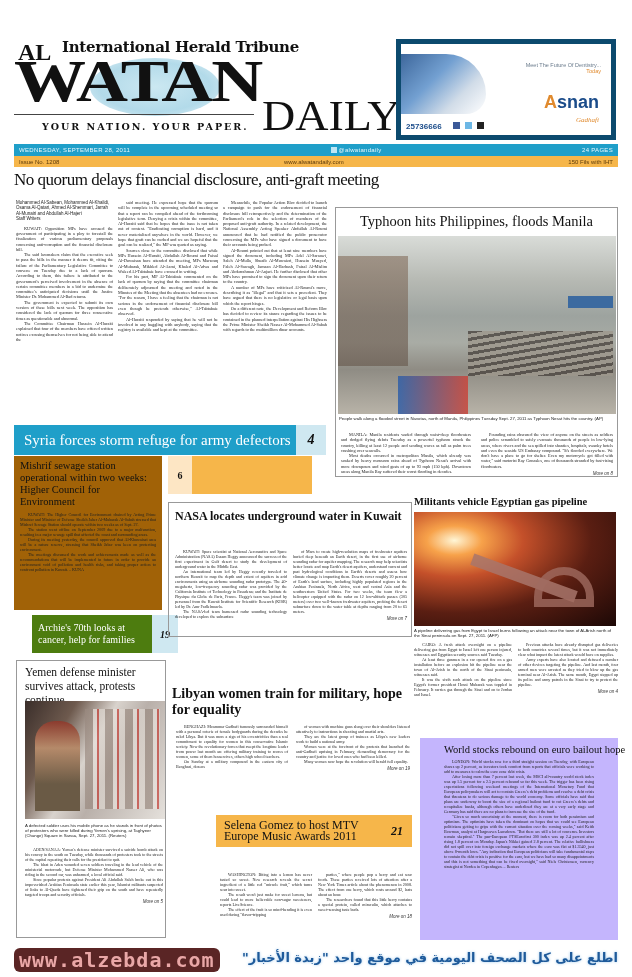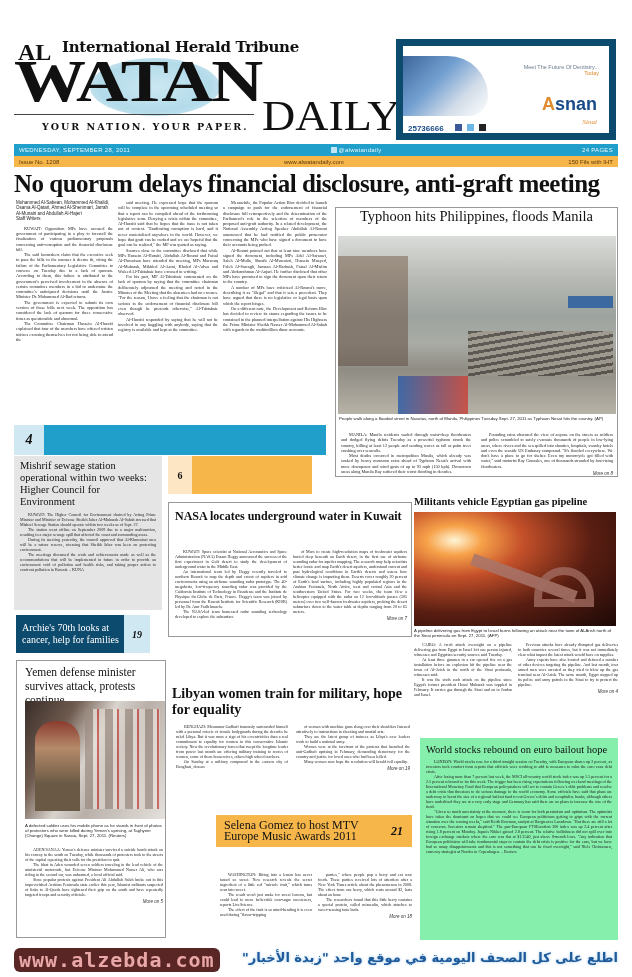--- a/index.html
+++ b/index.html
@@ -5,31 +5,31 @@
 *{box-sizing:border-box;margin:0;padding:0}
 body{width:632px;height:977px;background:#fff;font-family:"Liberation Serif",serif;color:#111;position:relative;overflow:hidden}
 .abs{position:absolute}
 .mast-al{left:18px;top:40px;font-size:24px;font-weight:bold;font-family:"Liberation Serif",serif;line-height:1}
 .mast-iht{left:62px;top:38px;font-size:15px;font-weight:bold;font-family:"DejaVu Serif",serif;letter-spacing:-0.3px}
 .mast-globe{left:90px;top:58px;width:130px;height:58px;border-radius:50%;background:radial-gradient(ellipse at center,#bfe2ee 0%,#9fd1e4 60%,#dff0f6 100%);opacity:.8}
 .mast-watan{left:14px;top:52px;font-size:72px;font-weight:bold;font-family:"Liberation Serif",serif;line-height:1;letter-spacing:-2px;transform:scaleY(.82);transform-origin:top left}
 .mast-rule{left:14px;top:114px;width:240px;height:1px;background:#444}
 .mast-tag{left:42px;top:121px;font-size:9.5px;font-weight:bold;letter-spacing:2px;font-family:"DejaVu Serif",serif}
 .mast-daily{left:262px;top:96px;font-size:46px;font-family:"Liberation Serif",serif;line-height:1;transform:scaleY(.9);transform-origin:top left}
-.ad{left:396px;top:39px;width:220px;height:101px;border:7px solid #0c4a6e;background:#fff;overflow:hidden}
+.ad{left:396px;top:39px;width:220px;height:101px;border:5px solid #0c4a6e;background:#fff;overflow:hidden}
 .ad .drill{position:absolute;left:0;top:10px;width:85px;height:60px;background:linear-gradient(135deg,#1b4c8a 0%,#5a8fc9 40%,#c9d6e4 70%,#fff 100%);border-radius:0 40px 20px 0;opacity:.85}
 .ad .tag1{position:absolute;right:10px;top:18px;font-size:5.5px;color:#6a7b8c;font-family:"Liberation Sans",sans-serif;text-align:right}
 .ad .logo{position:absolute;right:12px;top:48px;font-size:18px;color:#1b4c8a;font-weight:bold;font-family:"Liberation Sans",sans-serif}
 .ad .logo span{color:#e08a2e}
 .ad .clinic{position:absolute;right:12px;top:72px;font-size:7px;color:#e08a2e;font-style:italic}
 .ad .phone{position:absolute;left:5px;top:78px;font-size:8px;color:#1b4c8a;font-weight:bold;font-family:"Liberation Sans",sans-serif}
 .ad .soc{position:absolute;top:78px;width:7px;height:7px}
 .bar-blue{left:14px;top:144px;width:604px;height:12px;background:#1f9fc9;color:#e9f6fb;font-size:6px;font-family:"Liberation Sans",sans-serif;display:flex;justify-content:space-between;align-items:center;padding:0 5px;letter-spacing:.3px}
 .bar-orange{left:14px;top:156px;width:604px;height:11px;background:#f6b64a;color:#5b3a0a;font-size:6px;font-family:"Liberation Sans",sans-serif;display:flex;justify-content:space-between;align-items:center;padding:0 5px}
-.headline{left:14px;top:170px;width:604px;font-size:25px;font-weight:bold;font-family:"Liberation Serif",serif;white-space:nowrap;letter-spacing:-.5px}
+.headline{left:14px;top:170px;width:604px;font-size:17px;font-weight:normal;font-family:"Liberation Serif",serif;white-space:nowrap;letter-spacing:-.5px}
 .txt{font-size:4.3px;line-height:5.3px;text-align:justify;font-family:"Liberation Serif",serif;color:#222}
 .txt p{text-indent:8px}
 .byline{font-size:4.5px;line-height:5.4px;font-family:"Liberation Sans",sans-serif;color:#222}
 .teaser{display:flex;align-items:center}
 .more{font-size:4.5px;font-style:italic;text-align:right;font-family:"Liberation Sans",sans-serif;color:#333;margin-top:2px}
 .photo{position:absolute;overflow:hidden}
 .cap{font-size:4.3px;line-height:5.2px;font-family:"Liberation Sans",sans-serif;color:#222}
 .box{position:absolute;border:1px solid #999}
 .wm{left:14px;top:948px;font-size:20px;font-weight:bold;font-family:"DejaVu Sans Mono",monospace;color:#e9a7a7;background:#5a2525;padding:0 5px;border-radius:6px;letter-spacing:1px}
 .wm-ar{right:14px;top:950px;font-size:13px;font-weight:bold;font-family:"DejaVu Sans",sans-serif;color:#1e5a9a;text-shadow:0 0 3px #9cc6ea,0 0 2px #fff}
@@ -42,21 +42,21 @@
 <div class="abs mast-iht">International Herald Tribune</div>
 <div class="abs mast-watan">WATAN</div>
 <div class="abs mast-rule"></div>
 <div class="abs mast-tag">YOUR NATION. YOUR PAPER.</div>
 <div class="abs mast-daily">DAILY</div>
 
 <div class="abs ad">
   <div class="drill"></div>
   <div class="tag1"><span>Meet The Future Of Dentistry...</span><br><span style="color:#e08a2e">Today</span></div>
   <div class="logo"><span>A</span><b>snan</b></div>
-  <div class="clinic">Sinai</div>
+  <div class="clinic">Gadhafi</div>
   <div class="phone">25736666</div>
   <div class="soc" style="left:52px;background:#3b5998"></div>
   <div class="soc" style="left:64px;background:#6cb7e5"></div>
   <div class="soc" style="left:76px;background:#222"></div>
 </div>
 
 <div class="abs bar-blue">
   <span>WEDNESDAY, SEPTEMBER 28, 2011</span>
   <span><span style="display:inline-block;width:6px;height:6px;background:#bfe6f4;margin-right:2px;vertical-align:middle"></span><span>@alwatandaily</span></span>
   <span>24 PAGES</span>
@@ -89,57 +89,58 @@
 <div class="abs" style="left:223px;top:200px;width:104px">
   <div class="txt">
     <p>Meanwhile, the Popular Action Bloc decided to launch a campaign to push for the endorsement of financial disclosure bill retrospectively and the determination of the Parliament's role in the selection of members of the proposed anti-graft authority. In a related development, the National Assembly Acting Speaker Abdullah Al-Roumi announced that he had notified the public prosecutor concerning the MPs who have signed a document to have their accounts being probed.</p>
       <p>Al-Roumi pointed out that at least nine members have signed the document, including MPs Adel Al-Saraawi, Saleh Al-Mulla, Shuaib Al-Muwaizri, Hussein Muzyed, Faleh Al-Sawagh, Jamaan Al-Harbash, Faisal Al-Mislim and Abdurrahman Al-Anjari. He further disclosed that other MPs have promised to sign the document upon their return to the country.</p>
       <p>A number of MPs have criticized Al-Roumi's move, describing it as "illegal" and that it sets a precedent. They have argued that there is no legislative or legal basis upon which the report hinges.</p>
       <p>On a different note, the Development and Reform Bloc has decided to review its stance regarding the issues to be contained in the planned interpellation against His Highness the Prime Minister Sheikh Nasser Al-Mohammed Al-Sabah with regards to the multimillion dinar accounts.</p>
   </div>
 </div>
 
 <div class="box" style="left:335px;top:207px;width:283px;height:270px">
-  <div style="text-align:center;font-size:14.5px;font-family:'Liberation Serif',serif">Typhoon hits Philippines, floods Manila</div>
+  <div style="text-align:center;font-size:14.5px;margin-top:5px;font-family:'Liberation Serif',serif">Typhoon hits Philippines, floods Manila</div>
   <div class="photo" style="left:2px;top:28px;width:278px;height:178px;background:linear-gradient(180deg,#d9dcd8 0%,#b6b9b3 25%,#9da39f 45%,#a9aca5 60%,#8f8c84 75%,#b8b3a8 100%)">
     <div style="position:absolute;left:0;top:20px;width:70px;height:110px;background:linear-gradient(180deg,#8d7a6a,#6b5d52);opacity:.7"></div>
     <div style="position:absolute;left:130px;top:95px;width:145px;height:45px;background:repeating-linear-gradient(170deg,#4b4540 0 3px,#9d978c 3px 7px);opacity:.8"></div>
     <div style="position:absolute;left:230px;top:60px;width:45px;height:12px;background:#3c6aa0"></div>
     <div style="position:absolute;left:60px;top:140px;width:70px;height:38px;background:linear-gradient(90deg,#2f5fa8,#c9453a);opacity:.85"></div>
   </div>
   <div class="cap" style="position:absolute;left:3px;top:208px;width:276px">People walk along a flooded street in Navotas, north of Manila, Philippines Tuesday Sept. 27, 2011 as Typhoon Nesat hits the country. (AP)</div>
   <div class="txt" style="position:absolute;left:5px;top:224px;width:130px">
     <p>MANILA: Manila residents waded through waist-deep floodwaters and dodged flying debris Tuesday as a powerful typhoon struck the country, killing at least 12 people and sending waves as tall as palm trees crashing over seawalls.</p>
       <p>Most deaths occurred in metropolitan Manila, which already was soaked by heavy monsoon rains ahead of Typhoon Nesat's arrival with more downpours and wind gusts of up to 93 mph (150 kph). Downtown areas along Manila Bay suffered their worst flooding in decades.</p>
   </div>
   <div class="txt" style="position:absolute;left:145px;top:224px;width:132px">
     <p>Pounding rains obscured the view of anyone on the streets as soldiers and police scrambled to safely evacuate thousands of people in low-lying areas, where rivers and the sea spilled into shanties, hospitals, swanky hotels and even the seaside US Embassy compound. "It's flooded everywhere. We don't have a place to go for shelter. Even my motorcycle got filled with water," said motorist Ray Gonzales, one of thousands stranded by fast-rising floodwaters.</p>
     <div class="more">More on 8</div>
   </div>
 </div>
 
 <div class="abs teaser" style="left:14px;top:425px;width:312px;height:30px;background:#1f9fc9">
+  <div style="flex:1;color:#fff;font-size:15px;padding-left:10px;font-family:'Liberation Serif',serif">Syria forces storm refuge for army defectors</div>
   <div style="width:30px;height:30px;background:#cfe8f1;font-size:14px;font-style:italic;font-weight:bold;display:flex;align-items:center;justify-content:center">4</div>
 </div>
 
-<div class="abs" style="left:14px;top:456px;width:148px;height:154px;background:#e5e5e5;padding:4px 6px">
+<div class="abs" style="left:14px;top:456px;width:148px;height:154px;background:#a16207;padding:4px 6px">
   <div style="font-size:10.5px;line-height:12px;font-family:'Liberation Serif',serif">Mishrif sewage station operational within two weeks: Higher Council for Environment</div>
   <div class="txt" style="margin-top:4px;font-size:4.1px;line-height:5px">
     <p>KUWAIT: The Higher Council for Environment chaired by Acting Prime Minister and Minister of Defense Sheikh Jaber Al-Mubarak Al-Sabah stressed that Mishref Sewage Station should operate within two weeks as of Sept. 27.</p>
       <p>The station went offline on September 2009 due to a major malfunction, resulting in a major sewage spill that affected the coast and surrounding areas.</p>
       <p>During its meeting yesterday, the council approved that Al-Khuwaisat area will be a nature reserve, stressing that Sheikh Jaber was keen on protecting environment.</p>
       <p>The meetings discussed the work and achievements made as well as the recommendations that will be implemented in future in order to provide an environment void of pollution and health risks, and taking proper action to confront pollution in Kuwait. – KUNA</p>
   </div>
 </div>
 
 <div class="abs teaser" style="left:168px;top:456px;width:144px;height:38px;background:#f6b64a">
   <div style="width:24px;height:38px;background:#fde6c4;font-size:10px;font-weight:bold;display:flex;align-items:center;justify-content:center">6</div>
 </div>
 
-<div class="abs teaser" style="left:16px;top:615px;width:134px;height:38px;background:#0c4a6e">
+<div class="abs teaser" style="left:32px;top:615px;width:146px;height:38px;background:#4d7c0f">
   <div style="flex:1;color:#fff;font-size:10px;line-height:12px;padding-left:6px;font-family:'Liberation Serif',serif">Archie's 70th looks at cancer, help for families</div>
   <div style="width:26px;height:38px;background:#cfe8f1;font-size:10px;font-style:italic;font-weight:bold;display:flex;align-items:center;justify-content:center">19</div>
 </div>
 
 <div class="box" style="left:168px;top:502px;width:244px;height:135px">
   <div style="font-size:12px;line-height:19px;font-weight:bold;padding:4px 6px 0 6px;font-family:'Liberation Serif',serif">NASA locates underground water in Kuwait</div>
   <div class="txt" style="position:absolute;left:6px;top:46px;width:112px;font-size:4.1px;line-height:5px">
     <p>KUWAIT: Space scientist at National Aeronautics and Space Administration (NASA) Essam Heggy announced the success of the first experiment in Gulf desert to study the development of underground water in the Middle East.</p>
       <p>An international team led by Heggy recently traveled to northern Kuwait to map the depth and extent of aquifers in arid environments using an airborne sounding radar prototype. The 40-megahertz, low-frequency sounding radar was provided by the California Institute of Technology in Pasadena; and the Institute de Physique du Globe de Paris, France. Heggy's team was joined by personnel from the Kuwait Institute for Scientific Research (KISR) led by Dr. Amr Fadlelmawla.</p>
       <p>The NASA-led team harnessed radar sounding technology developed to explore the subsurface</p>
@@ -192,21 +193,21 @@
   </div>
   <div class="txt" style="position:absolute;left:124px;top:38px;width:114px;font-size:4.1px;line-height:5px">
     <p>of women with machine guns slung over their shoulders listened attentively to instructions in shooting and martial arts.</p>
       <p>They are the latest group of trainees as Libya's new leaders work to build a national army.</p>
       <p>Women were at the forefront of the protests that launched the anti-Gadhafi uprising in February, demanding democracy for the country and justice for loved ones who had been killed.</p>
       <p>Many women now hope the revolution will herald full equality.</p>
     <div class="more">More on 19</div>
   </div>
 </div>
 
-<div class="abs" style="left:420px;top:738px;width:198px;height:202px;background:#86efac;padding:6px 6px">
+<div class="abs" style="left:420px;top:738px;width:198px;height:202px;background:#c4b5fd;padding:6px 24px">
   <div style="font-size:10.5px;font-family:'Liberation Serif',serif;white-space:nowrap">World stocks rebound on euro bailout hope</div>
   <div class="txt" style="margin-top:4px;font-size:4.1px;line-height:5px">
     <p>LONDON: World stocks rose for a third straight session on Tuesday, with European shares up 2 percent, as investors took comfort from reports that officials were working to add to measures to calm the euro zone debt crisis.</p>
       <p>After losing more than 7 percent last week, the MSCI all-country world stock index was up 1.5 percent for a 2.5 percent rebound so far this week. The trigger has been rising expectations following weekend meetings of the International Monetary Fund that European policymakers will act to contain Greece's debt problems and resolve a debt crisis that threatens to do serious damage to the world economy. Some officials have said that plans are underway to boost the size of a regional bailout fund to cut Greece's debts and recapitalize banks, although others have underlined they are at a very early stage and Germany has said there are no plans to increase the size of the fund.</p>
       <p>"Given so much uncertainty at the moment, there is room for both pessimism and optimism. The optimists have taken the dominant on hopes that we could see European politicians getting to grips with the current situation over the coming weeks," said Keith Bowman, analyst at Hargreaves Lansdown. "But there are still a lot of concerns. Investors remain skeptical." The pan-European FTSEurofirst 300 index was up 2.4 percent after rising 1.8 percent on Monday. Japan's Nikkei gained 2.8 percent. The relative bullishness did not spill over into foreign exchange markets where the euro was flat at $1.3540, just above 8-month lows. "Any indication that European politicians will take fundamental steps to contain the debt crisis is positive for the euro, but we have had so many disappointments and this is not something that can be fixed overnight," said Niels Christensen, currency strategist at Nordea in Copenhagen. – Reuters</p>
   </div>
 </div>
 
 <div class="abs teaser" style="left:216px;top:815px;width:196px;height:32px;background:#f6b64a">
   <div style="flex:1;font-size:12px;line-height:11px;padding-left:8px;font-family:'Liberation Serif',serif">Selena Gomez to host MTV Europe Music Awards 2011</div>

